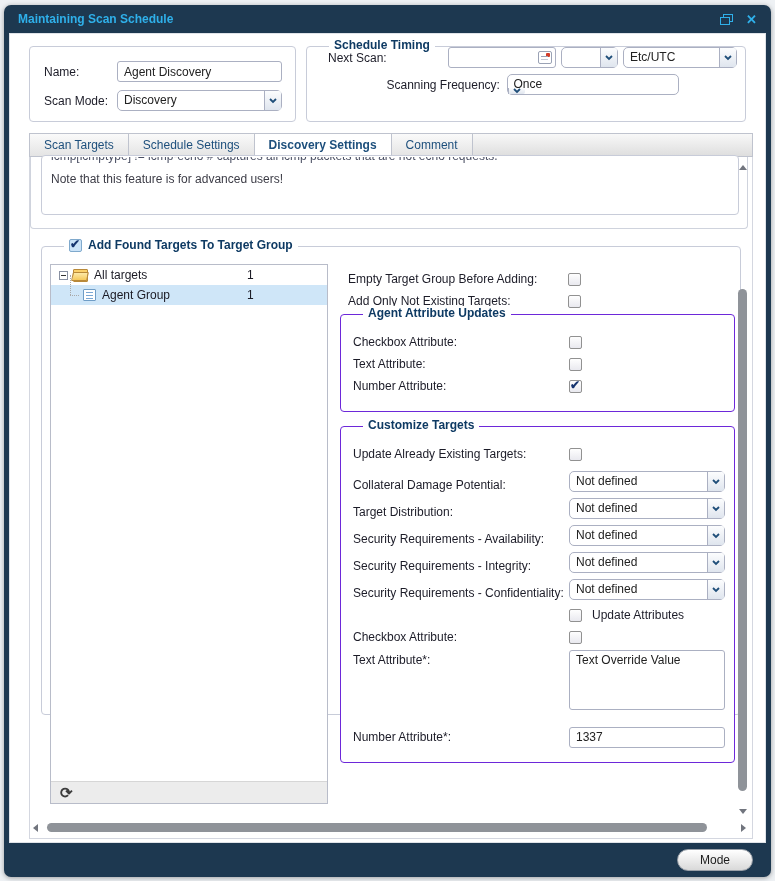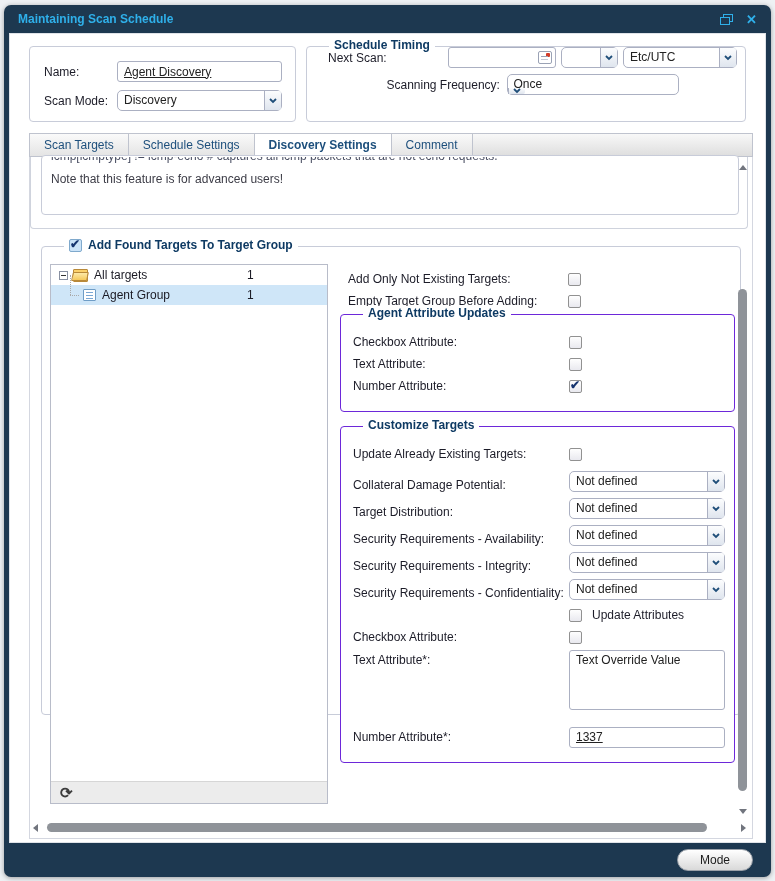--- a/index.html
+++ b/index.html
@@ -25,21 +25,21 @@
   
   .name-panel{left:19px;top:12px;width:267px;height:76px;}
   .sched-panel{left:296px;top:12px;width:440px;height:76px;}
   .form-row{display:flex;align-items:center;height:21px;margin:0 0 6px 0;}
   .name-panel .form-row{padding-left:14px;margin-top:8px;}
   .name-panel .form-row:first-child{margin-top:14px;}
   .name-panel .form-row .lbl{width:73px;flex:none;}
   .sched-panel .form-row{padding-left:13px;justify-content:center;}
   .sched-panel .form-row:first-child{margin-top:14px;}
   .sched-panel .form-row .lbl{width:120px;flex:none;}
-  .input{height:21px;border:1px solid #abb0c2;border-radius:3px;padding:0 6px;font:12px "Liberation Sans",sans-serif;color:#222;background:#fff;text-decoration:underline;}
+  .input{height:21px;border:1px solid #abb0c2;border-radius:3px;padding:0 6px;font:12px "Liberation Sans",sans-serif;color:#222;background:#fff;}
   .w165{width:165px;} .w156{width:156px;}
   .datebox{display:flex;align-items:center;width:108px;height:21px;border:1px solid #abb0c2;border-radius:3px;background:#fff;margin-right:5px;}
   .datebox .txt{flex:1;}
   .calicon{width:14px;height:13px;border:1px solid #9aa2b5;background:#fff;border-radius:2px;position:relative;margin-right:3px;flex:none;}
   .calicon::before{content:"";position:absolute;right:1px;top:1px;width:4px;height:4px;background:#d23c2a;border-radius:1px;}
   .calicon::after{content:"";position:absolute;left:2px;top:4px;width:7px;height:1px;background:#9aa2b5;box-shadow:0 3px 0 #c3c9d6;}
   .combo{display:flex;align-items:stretch;height:21px;border:1px solid #abb0c2;border-radius:5px;background:#fff;cursor:pointer;}
   .combo .txt{flex:1;padding:0 6px;font-size:12px;color:#222;line-height:19px;white-space:nowrap;overflow:hidden;}
   .combo .btn{width:17px;border-left:1px solid #abb0c2;background:linear-gradient(#fcfdfe,#dfe5ee);
     display:flex;align-items:center;justify-content:center;border-radius:0 2px 2px 0;flex:none;}
@@ -224,25 +224,25 @@
             <span class="tree-label">Agent Group</span>
             <span class="tree-count">1</span>
           </div>
           <div class="tree-foot">
             <span class="refresh">⟳</span>
           </div>
         </div>
 
         <div class="rightcol">
           <div class="opt-row">
+            <span class="lbl">Empty Target Group Before Adding:</span>
+            <span class="cb"></span>
+          </div>
+          <div class="opt-row">
             <span class="lbl">Add Only Not Existing Targets:</span>
-            <span class="cb"></span>
-          </div>
-          <div class="opt-row">
-            <span class="lbl">Empty Target Group Before Adding:</span>
             <span class="cb"></span>
           </div>
 
           <div class="sub-gbox aau">
             <span class="glegend">Agent Attribute Updates</span>
             <div class="in-row">
               <span class="lbl">Checkbox Attribute:</span>
               <span class="cb"></span>
             </div>
             <div class="in-row">

